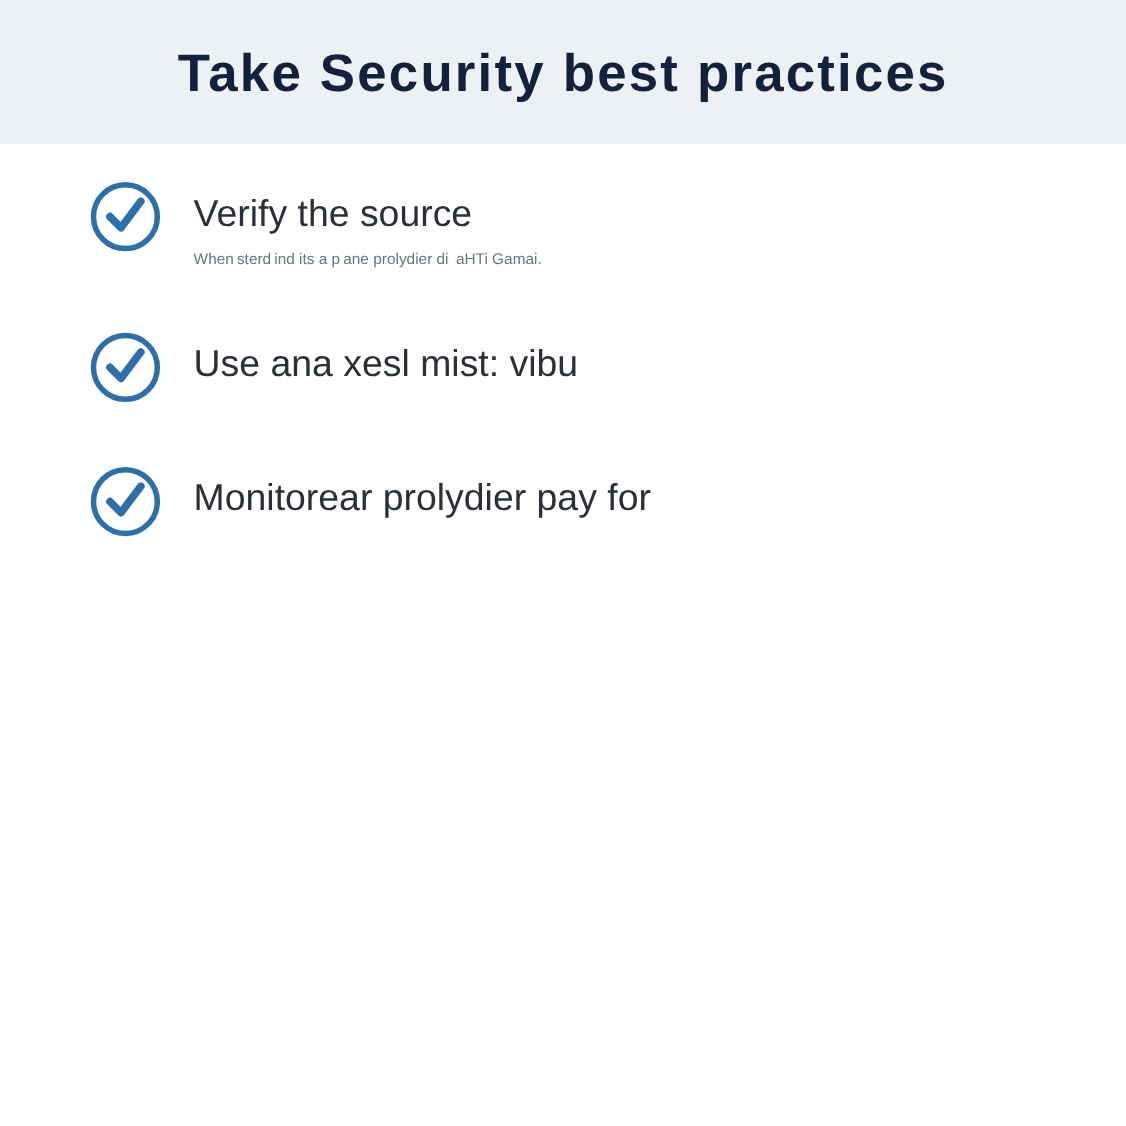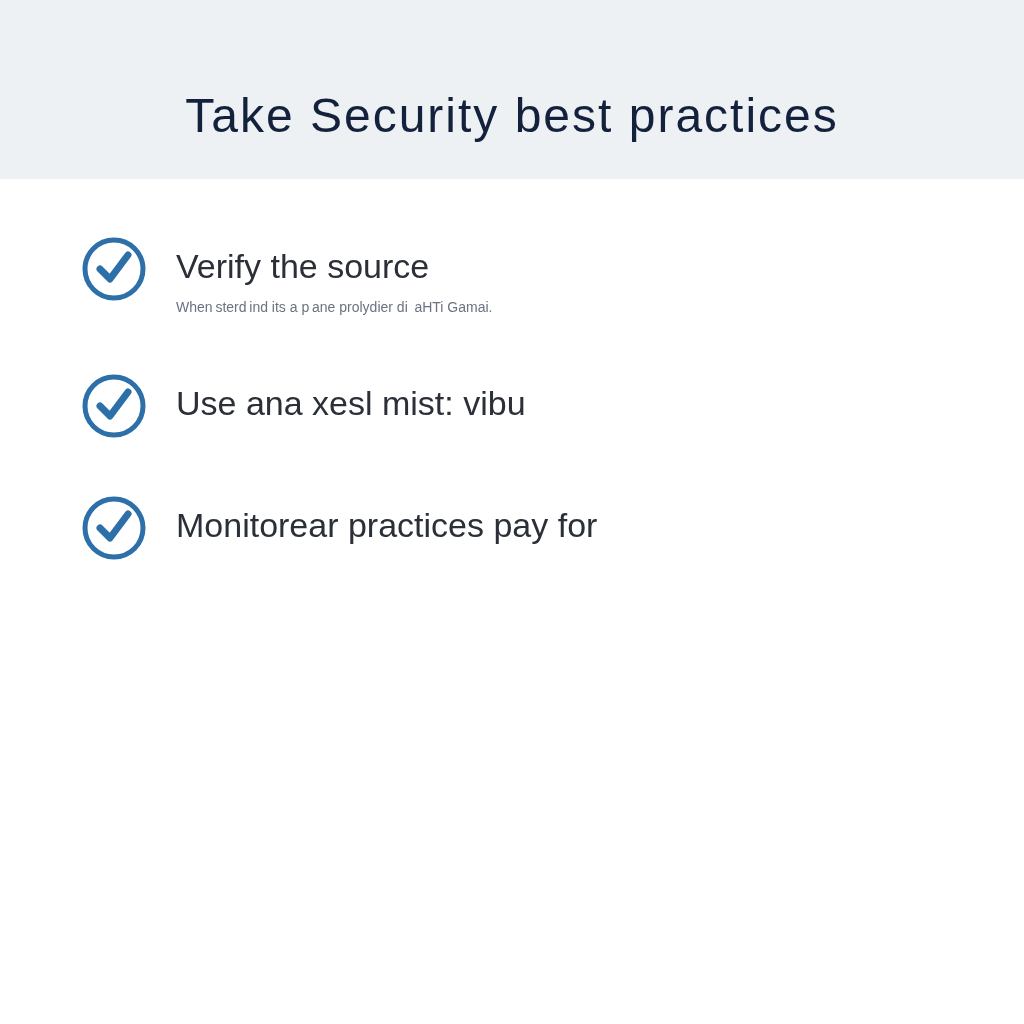--- a/index.html
+++ b/index.html
@@ -14,27 +14,26 @@
       background: #ffffff;
       overflow: hidden;
     }
     .header {
       background: #eef1f4;
       padding: 40px 0 36px 0;
       text-align: center;
     }
     .title {
       font-size: 48px;
-      font-weight: 400;
+      font-weight: 700;
       color: #14213d;
       letter-spacing: 2px;
-      margin-top: 48px;
     }
     .content {
-      padding: 60px 80px 0 80px;
+      padding: 36px 80px 0 80px;
     }
     .item {
       display: flex;
       align-items: flex-start;
       margin-bottom: 58px;
       gap: 28px;
     }
     .check-icon {
       flex-shrink: 0;
       width: 68px;
@@ -99,18 +98,18 @@
   </div>
 
   <div class="item">
     <span class="check-icon">
       <svg viewBox="0 0 68 68">
         <circle cx="34" cy="34" r="29" fill="none" stroke="#2d6fa8" stroke-width="5"></circle>
         <path d="M 20 34 L 30 44 L 48 20" fill="none" stroke="#2d6fa8" stroke-width="7" stroke-linecap="round" stroke-linejoin="round"></path>
       </svg>
     </span>
     <div class="item-text">
-      <div class="item-title">Monitorear practices pay for</div>
+      <div class="item-title">Monitorear prolydier pay for</div>
       <div class="item-desc"></div>
     </div>
   </div>
 
 </div>
 
 </body></html>

